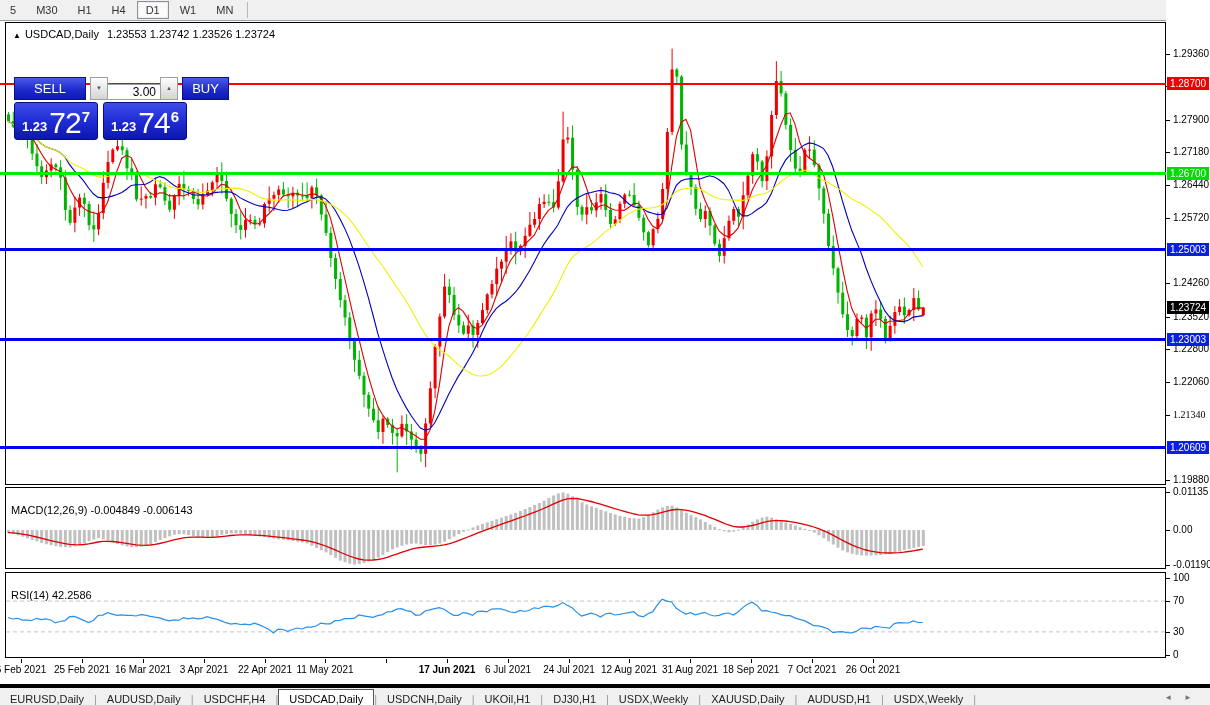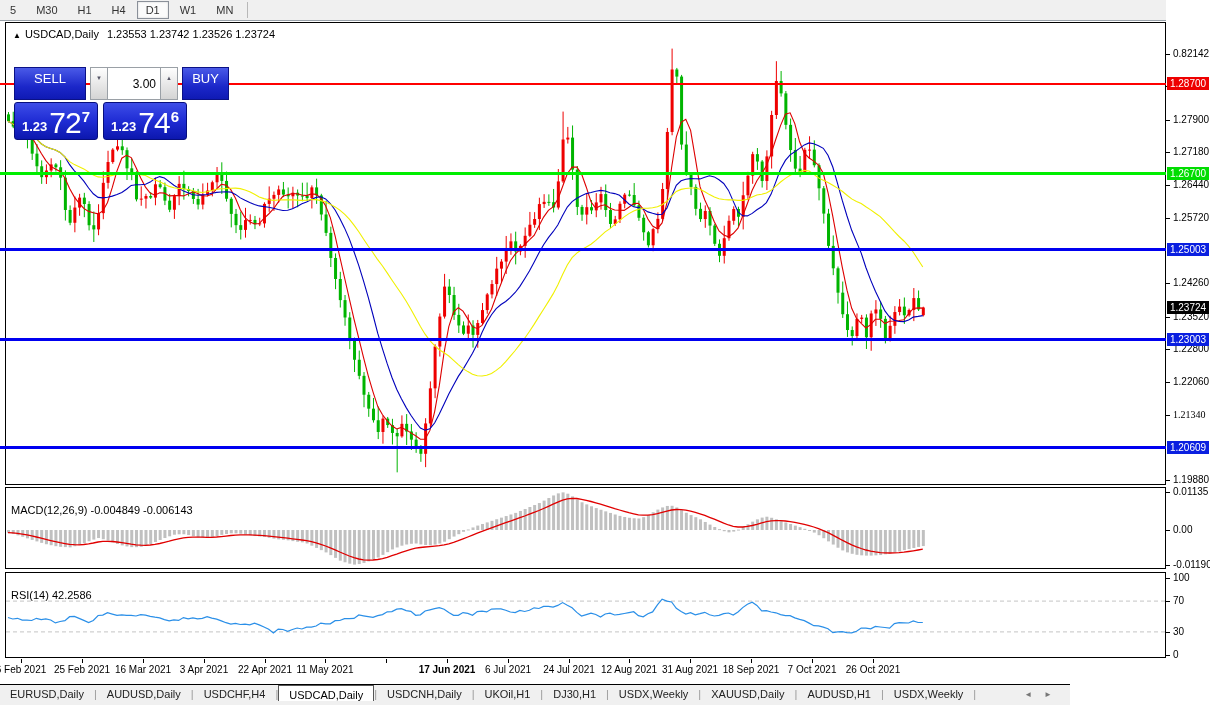--- a/index.html
+++ b/index.html
@@ -25,21 +25,21 @@
   .chart-header { position:absolute; left:7px; top:5px; font-size:11px; color:#000; z-index:5; }
   .chart-header .tri { font-size:8px; margin-right:4px; }
   .chart-header .sym { margin-right:8px; }
   .ind-label { position:absolute; left:5px; top:16px; font-size:11px; color:#000; z-index:5; }
 
   
   .hline { position:absolute; left:0; width:1166px; z-index:6; }
 
   
   .trade-panel { position:absolute; left:8px; top:44px; width:217px; z-index:10; }
-  .tp-row1 { display:flex; height:33px; }
+  .tp-row1 { display:flex; height:33px;align-items:flex-end; }
   .btn-blue { background:linear-gradient(#4a5ae8,#1b27c9 60%,#0f1ab4); color:#fff; border:1px solid #0a1186;
     font-size:13px; text-align:center; cursor:pointer; }
   .sell-btn { width:72px; margin-right:4px; line-height:21px; }
   .buy-btn  { width:47px; margin-left:4px; line-height:21px; }
   .spin-btn { width:18px; background:linear-gradient(#fefefe,#d4d4d4); border:1px solid #9aa0a6;
     font-size:6px; color:#556; text-align:center; line-height:21px; cursor:pointer; }
   .vol-input { width:52px; border:1px solid #9aa0a6; border-left:none; border-right:none;
     font-size:12px; text-align:right; padding-right:4px; font-family:"Liberation Sans",sans-serif; }
   .tp-row2 { display:flex; margin-top:2px; height:38px; }
   .price-box { width:84px; height:38px; border:1px solid #060e7e; border-radius:3px;
@@ -56,22 +56,22 @@
   .ax-label { position:absolute; left:7px; font-size:10px; color:#000; white-space:nowrap; }
   .ax-badge { position:absolute; left:1px; width:42px; height:13px; line-height:13px; font-size:10px;
     color:#fff; text-align:center; white-space:nowrap; z-index:7; }
 
   
   .date-axis { position:absolute; left:0; top:659px; width:1210px; height:22px; background:#fff; }
   .dt-tick { position:absolute; top:0; width:1px; height:4px; background:#000; }
   .dt-label { position:absolute; top:5px; font-size:10px; color:#000; transform:translateX(-50%); white-space:nowrap; }
 
   
-  .tabbar { position:absolute; left:0; top:684px; width:1070px; height:21px; background:#f0f0f0;
-    border-top:1px solid #000000; display:flex; align-items:flex-start; font-size:11px; }
+  .tabbar { position:absolute; left:0; top:684px; width:1210px; height:21px; background:#f0f0f0;
+    border-top:4px solid #000000; display:flex; align-items:flex-end; font-size:11px; }
   .tab { padding:3px 10px 0 10px; color:#222; cursor:pointer; white-space:nowrap; }
   .tab.active { background:#fff; border:1px solid #555; border-bottom:none; color:#000; margin-top:0px; }
   .tab-sep { color:#999; padding-top:3px; }
   .tab-arrows { position:absolute; right:6px; top:5px; font-size:8px; color:#777; letter-spacing:12px; }
 </style>
 </head>
 <body>
 
 <div class="app">
 
@@ -719,21 +719,21 @@
   <div id="hlines">
       <div class="hline" style="top: 83px; height: 2px; background: rgb(255, 0, 0);"></div>
       <div class="hline" style="top: 172px; height: 3px; background: rgb(0, 238, 0);"></div>
       <div class="hline" style="top: 248px; height: 3px; background: rgb(0, 0, 240);"></div>
       <div class="hline" style="top: 338px; height: 3px; background: rgb(0, 0, 240);"></div>
       <div class="hline" style="top: 446px; height: 3px; background: rgb(0, 0, 240);"></div>
     </div>
 
   <div class="price-axis" id="price-axis">
       <div class="ax-tick" style="top: 54px;"></div>
-      <div class="ax-label" style="top: 48px;">0.82142</div>
+      <div class="ax-label" style="top: 48px;">1.29360</div>
       <div class="ax-tick" style="top: 86px;"></div>
       <div class="ax-label" style="top: 80px;">1.28640</div>
       <div class="ax-tick" style="top: 120px;"></div>
       <div class="ax-label" style="top: 114px;">1.27900</div>
       <div class="ax-tick" style="top: 152px;"></div>
       <div class="ax-label" style="top: 146px;">1.27180</div>
       <div class="ax-tick" style="top: 185px;"></div>
       <div class="ax-label" style="top: 179px;">1.26440</div>
       <div class="ax-tick" style="top: 218px;"></div>
       <div class="ax-label" style="top: 212px;">1.25720</div>

